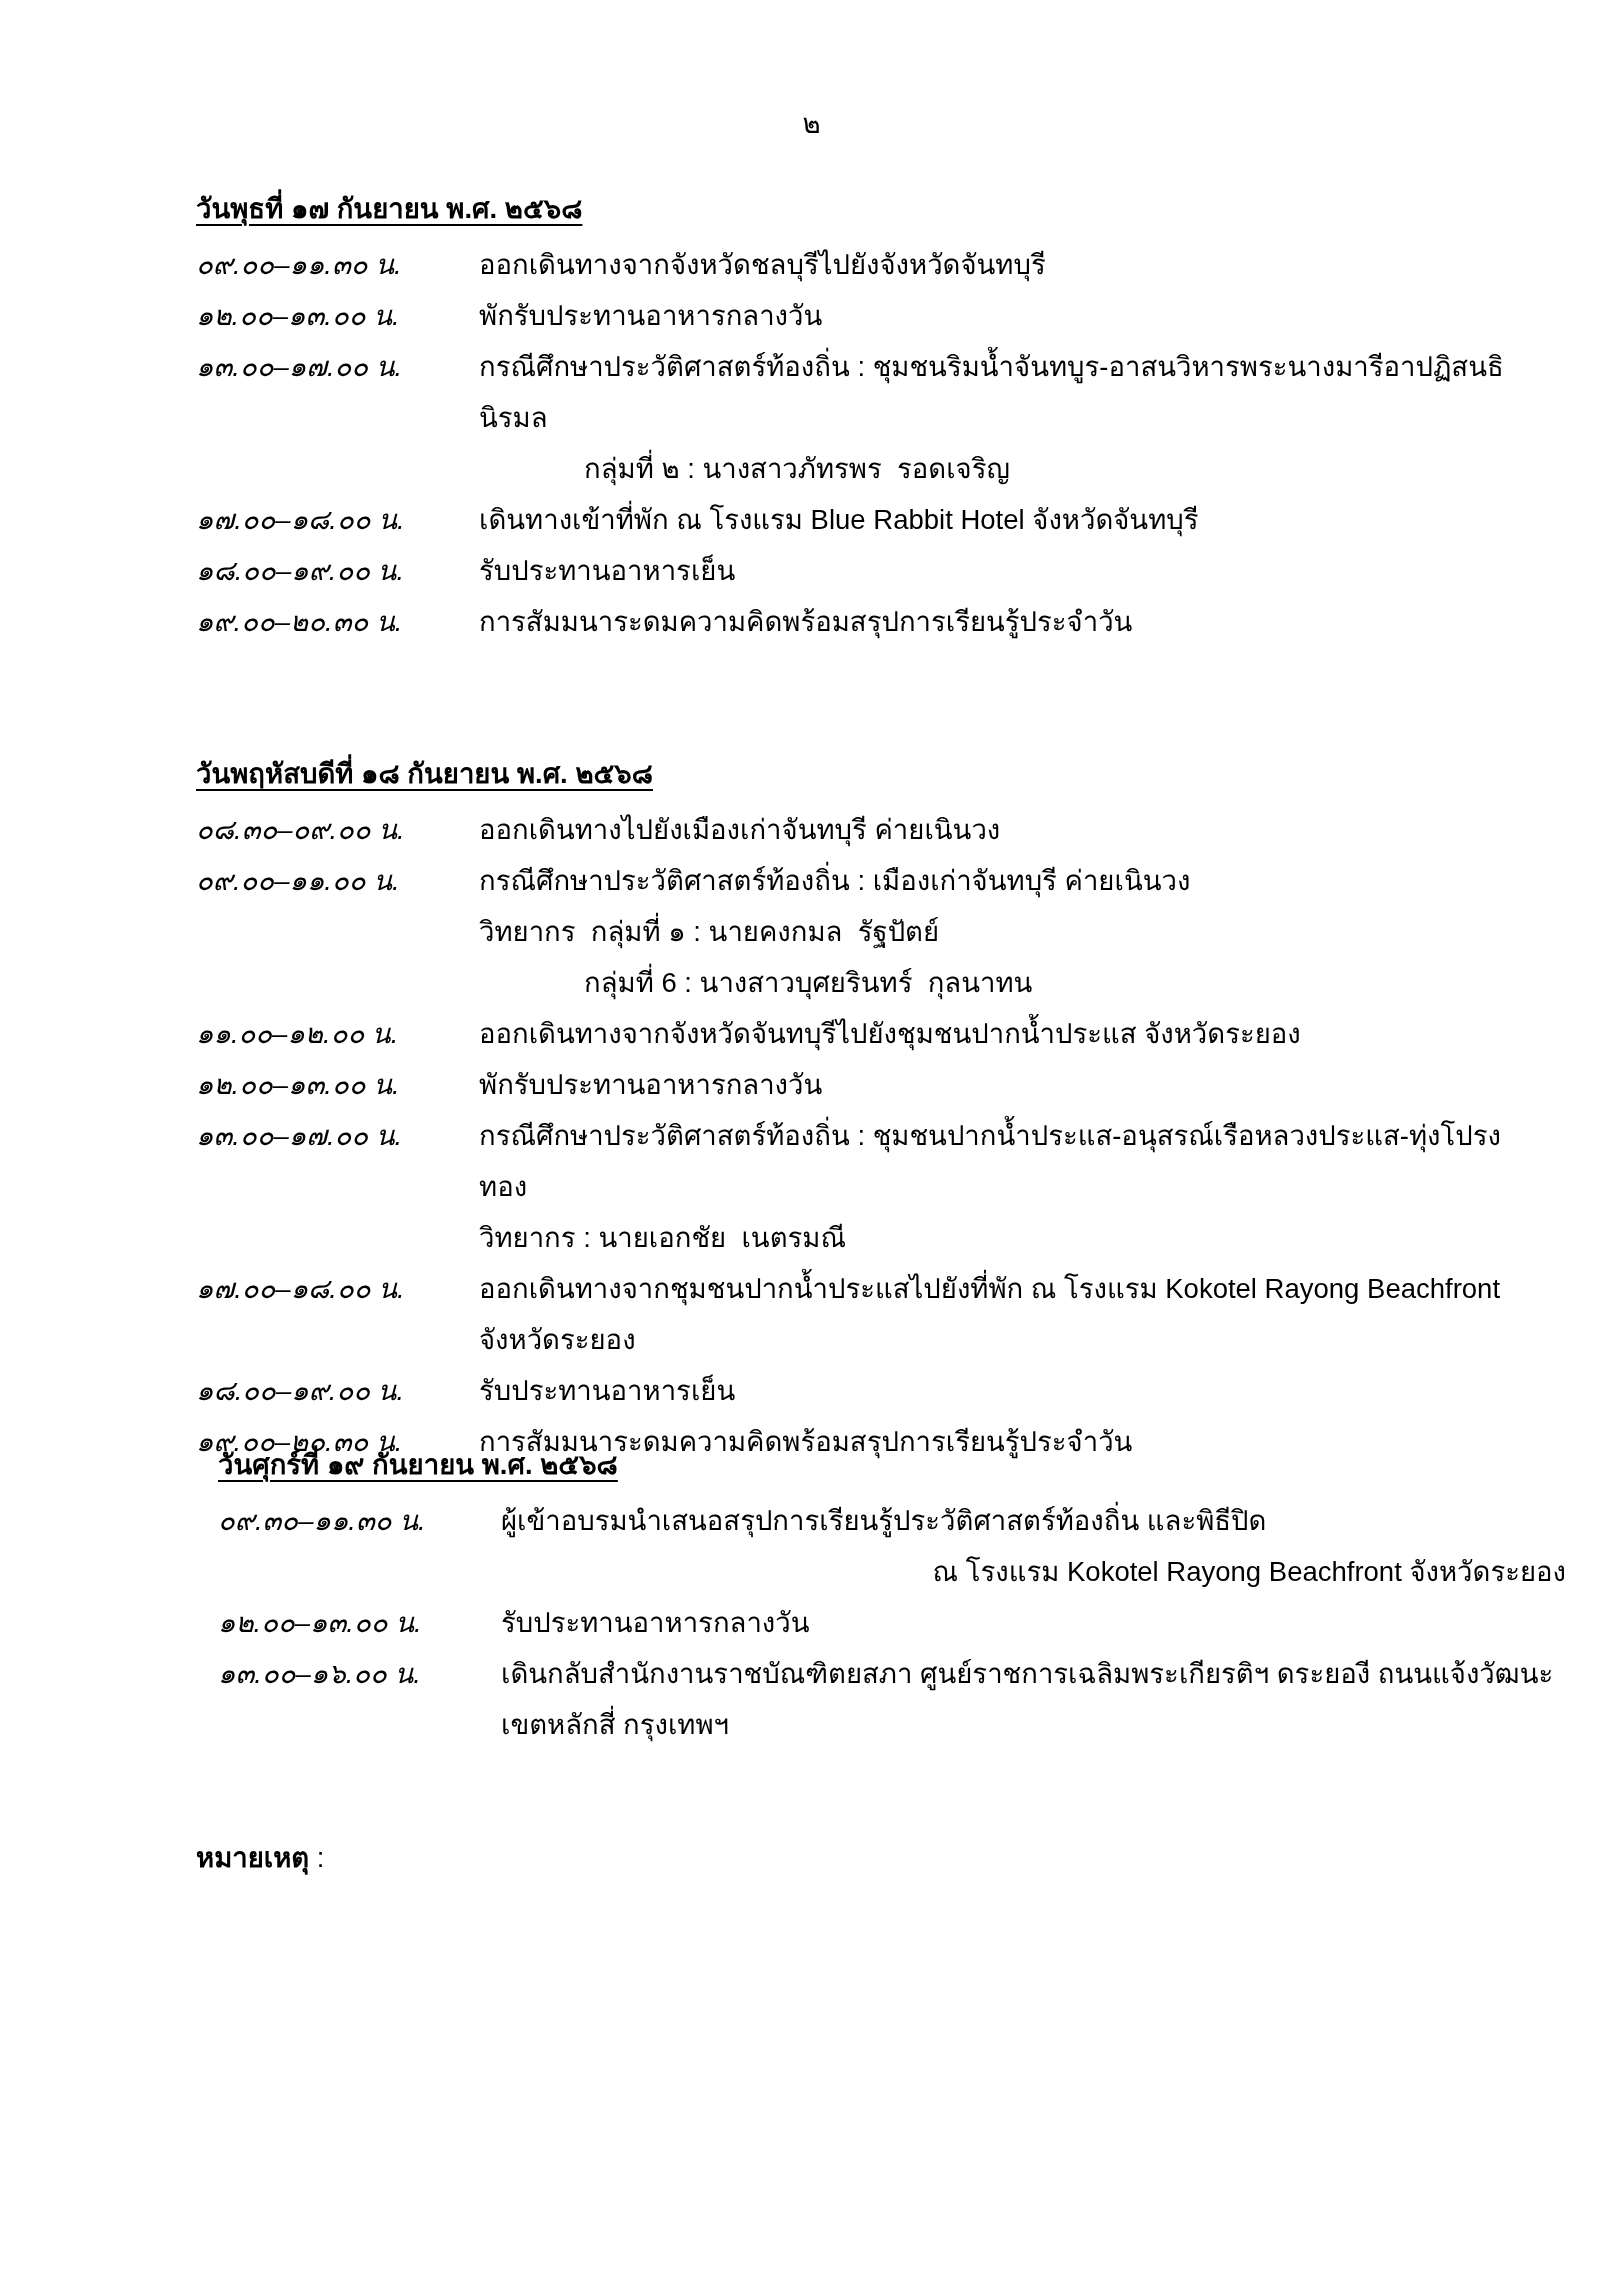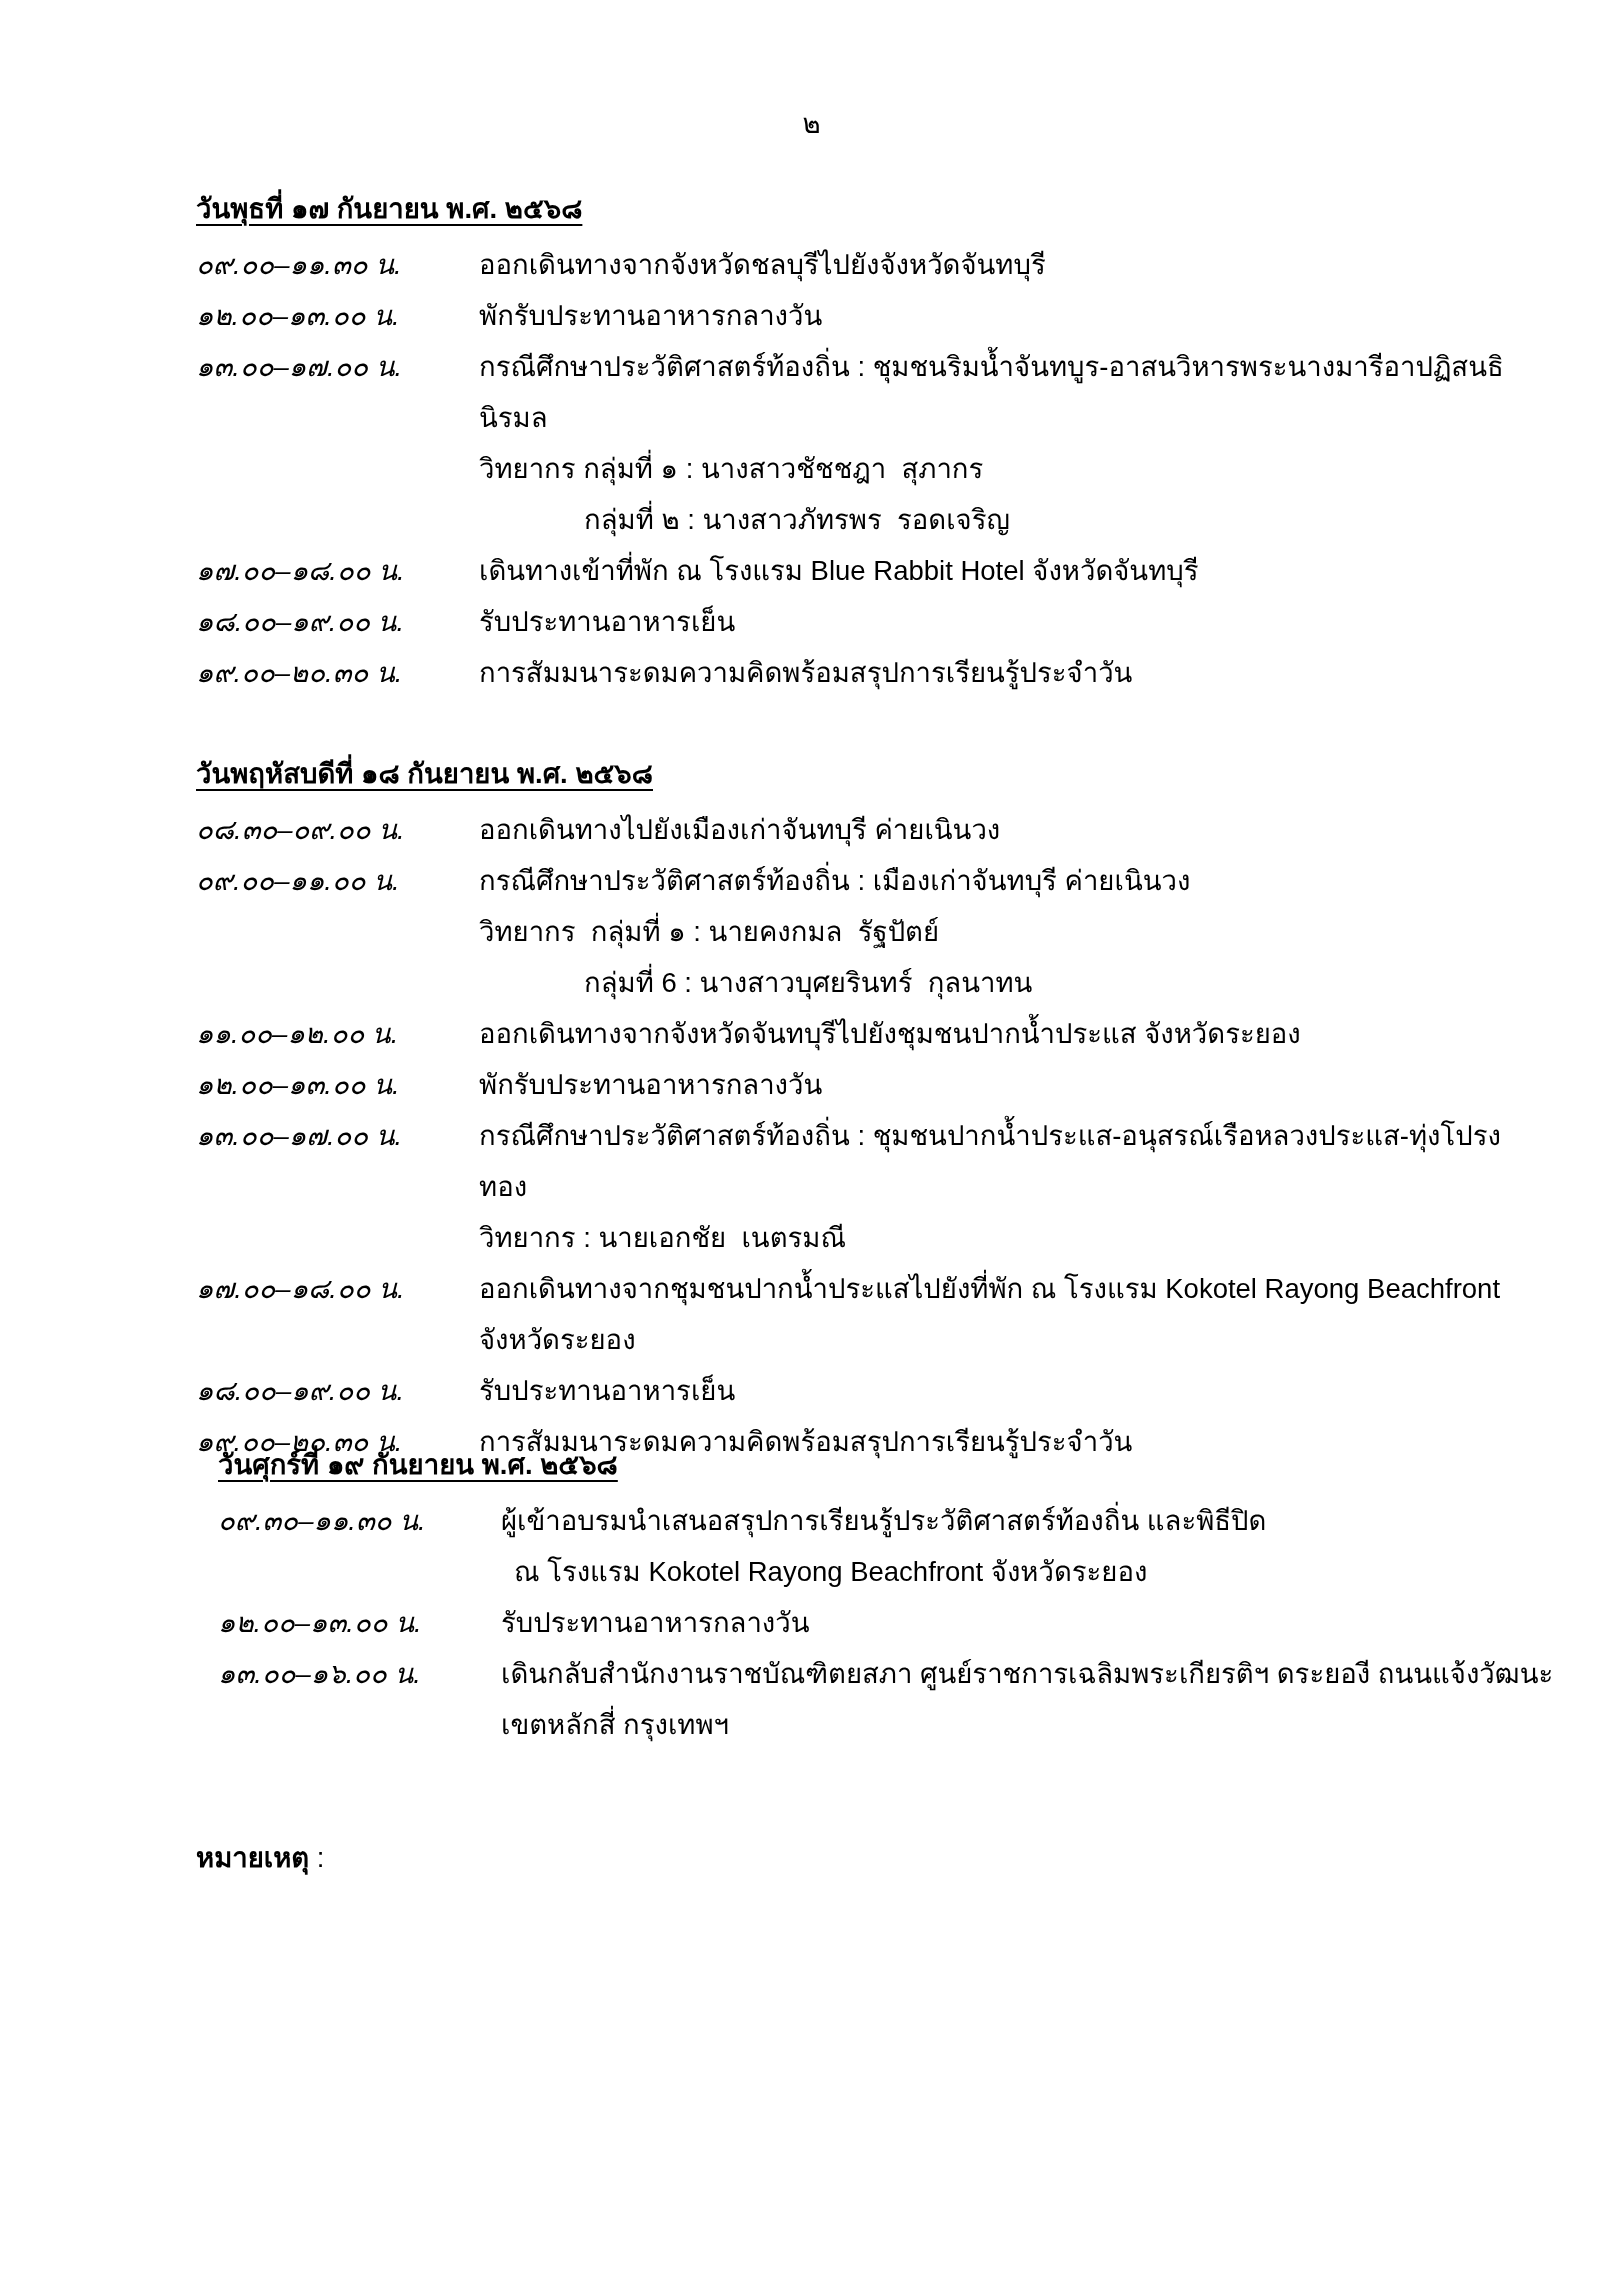--- a/index.html
+++ b/index.html
@@ -32,21 +32,21 @@
     text-decoration: underline;
     text-decoration-thickness: 2px;
     text-underline-offset: 5.9px;
     margin-bottom: 5.2px;
     white-space: pre-wrap;
   }
   .row { display: flex; align-items: flex-start; }
   .row-time { flex: none; width: 283px; white-space: pre-wrap; font-style: italic; }
   .row-text { flex: 1; white-space: pre-wrap; }
   .row.indent-group2 .row-text { padding-left: 105px; }
-  .row.indent-small  .row-text { padding-left: 13px; }
+  .row.indent-small  .row-text { padding-left: 13px; text-align: right; }
   .notes {
     position: absolute;
     left: 196px;
     top: 1832px;
     width: 1348px;
     display: flex;
     align-items: center;
   }
   .notes-label { flex: none; width: 155px; white-space: pre-wrap; }
   .notes-label b { font-weight: 700; }
@@ -70,24 +70,20 @@
           <div class="row-time">๑๒.๐๐–๑๓.๐๐ น.</div>
           <div class="row-text">พักรับประทานอาหารกลางวัน</div>
         </div>
         <div class="row">
           <div class="row-time">๑๓.๐๐–๑๗.๐๐ น.</div>
           <div class="row-text">กรณีศึกษาประวัติศาสตร์ท้องถิ่น : ชุมชนริมน้ำจันทบูร-อาสนวิหารพระนางมารีอาปฏิสนธิ</div>
         </div>
         <div class="row">
           <div class="row-time"></div>
           <div class="row-text">นิรมล</div>
-        </div>
-        <div class="row">
-          <div class="row-time"></div>
-          <div class="row-text">วิทยากร กลุ่มที่ ๑ : นางสาวชัชชฎา  สุภากร</div>
         </div>
         <div class="row indent-group2">
           <div class="row-time"></div>
           <div class="row-text">กลุ่มที่ ๒ : นางสาวภัทรพร  รอดเจริญ</div>
         </div>
         <div class="row">
           <div class="row-time">๑๗.๐๐–๑๘.๐๐ น.</div>
           <div class="row-text">เดินทางเข้าที่พัก ณ โรงแรม Blue Rabbit Hotel จังหวัดจันทบุรี</div>
         </div>
         <div class="row">

